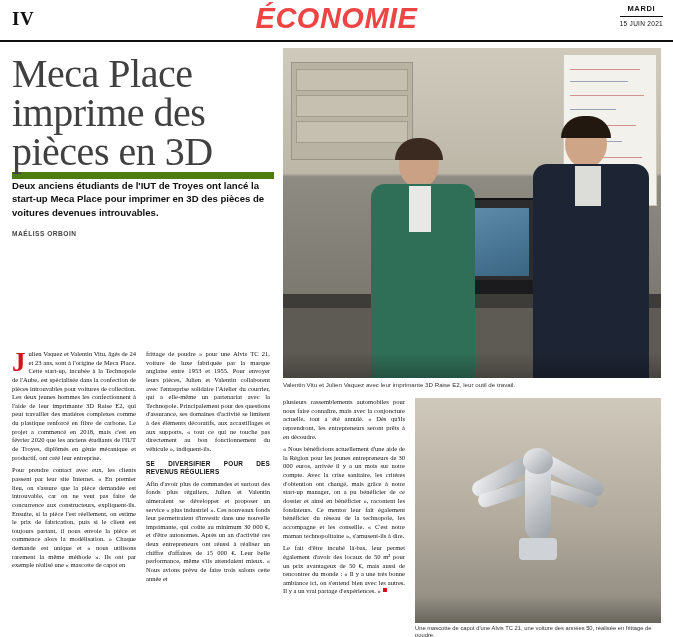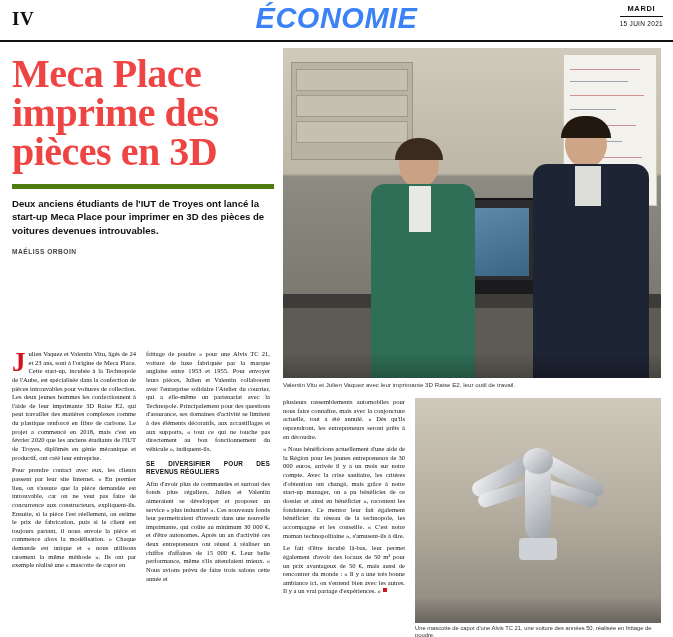--- a/index.html
+++ b/index.html
@@ -23,21 +23,21 @@
     font-family:"Liberation Serif", serif;
     font-size:19px;font-weight:bold;color:#111;
     letter-spacing:.5px;
   }
   .section-title{
     position:absolute;left:0;right:0;top:2px;
     text-align:center;
     font-family:"Liberation Sans", sans-serif;
     font-weight:bold;font-style:italic;
     font-size:29px;
-    color:#3b82f6;
+    color:#ef4444;
     letter-spacing:.5px;
   }
   .dateblock{
     position:absolute;right:10px;top:4px;text-align:center;
     font-family:"Liberation Sans", sans-serif;
     margin-left:20px;
   }
   .dateblock .day{font-size:7.5px;font-weight:bold;letter-spacing:.6px;}
   .dateblock .rule{height:1px;background:#111;margin:3px 0 3px;}
   .dateblock .date{font-size:6.5px;letter-spacing:.3px;}
@@ -47,34 +47,32 @@
   .kicker{
     font-family:"Liberation Sans", sans-serif;
     font-size:11.5px;font-weight:bold;color:#d0141b;
     letter-spacing:.2px;
     padding-bottom:4px;
     border-bottom:1.5px solid #111;
     margin-bottom:6px;
   }
   .headline{
     font-family:"Liberation Serif", serif;
-    font-weight:bold;
+    font-weight:normal;
     font-size:40px;
     line-height:.98;
     letter-spacing:-.5px;
-    color:#ef4444;
+    color:#404040;
     margin:2px 0 0;
   }
   .standfirst{
-    margin-top:12px;
     font-family:"Liberation Sans", sans-serif;
     font-size:9.6px;line-height:1.45;font-weight:bold;
     color:#111;
-    border-top:5px solid #4d7c0f;
-    padding-top:8px;
+    border-top:7px solid #4d7c0f;
   }
   .byline{
     margin-top:10px;
     font-family:"Liberation Sans", sans-serif;
     font-size:6.6px;font-weight:bold;letter-spacing:.5px;color:#444;
     text-transform:uppercase;
   }
 
   
   .photo-top{

